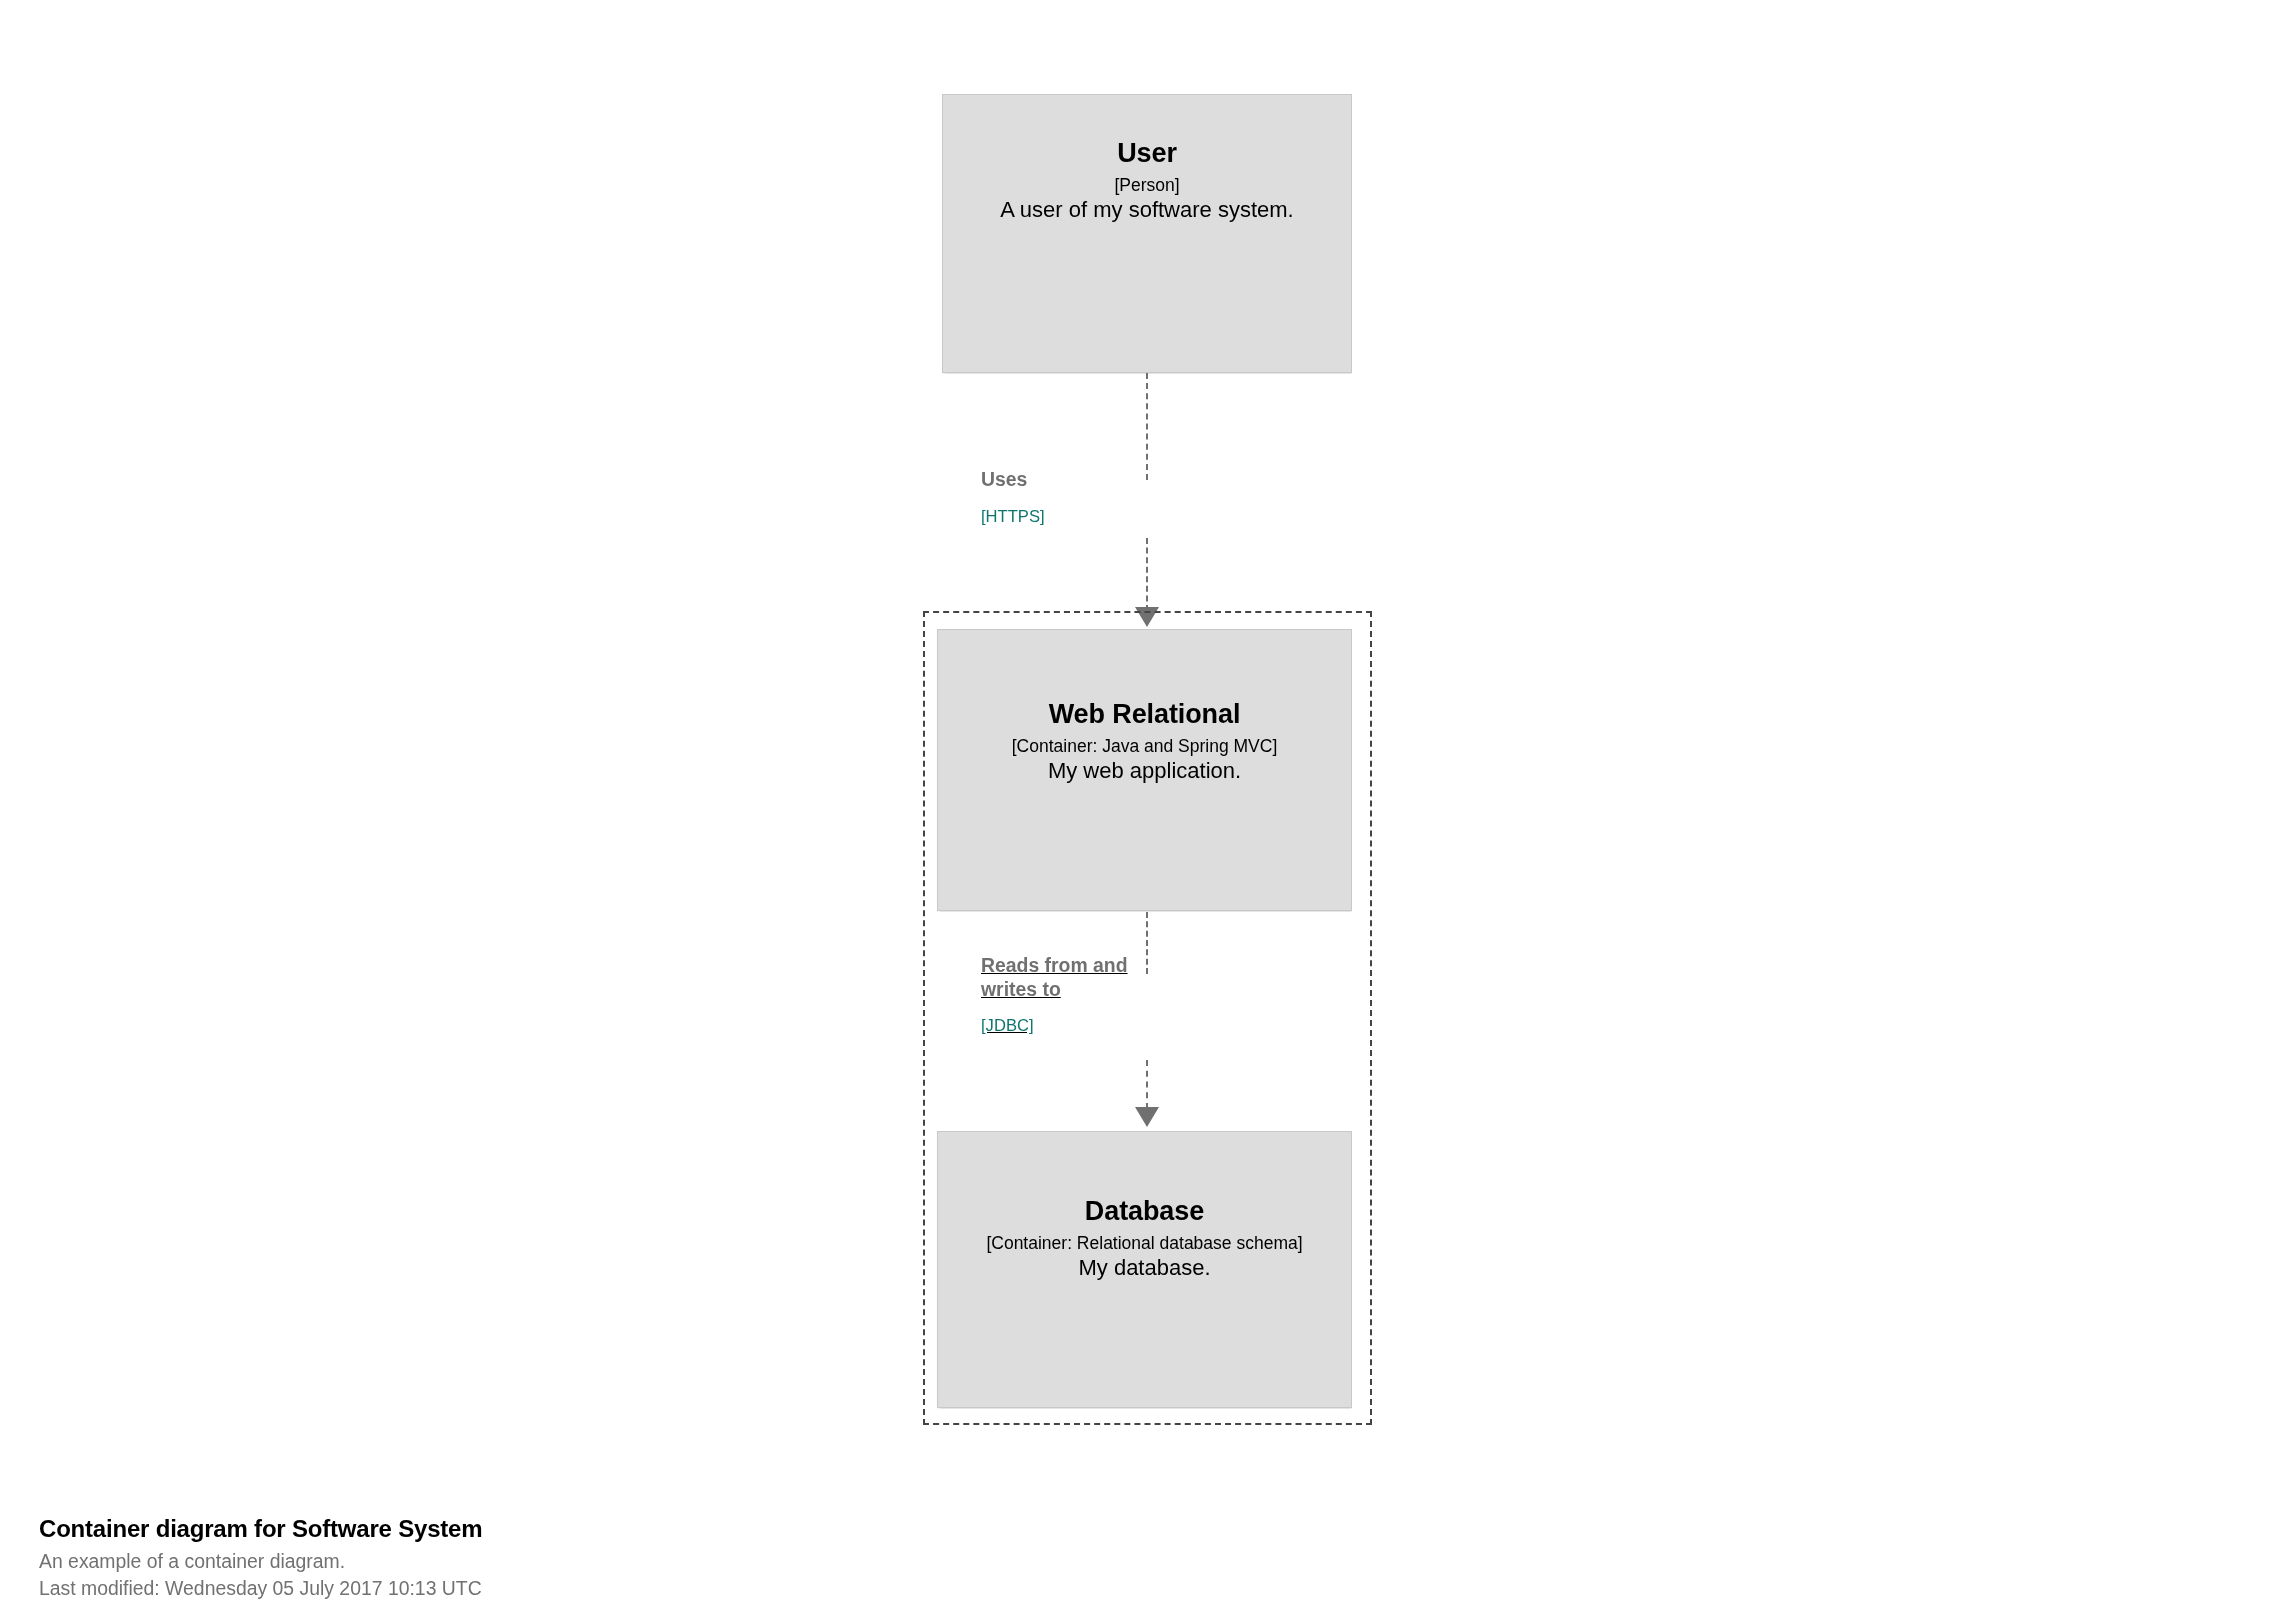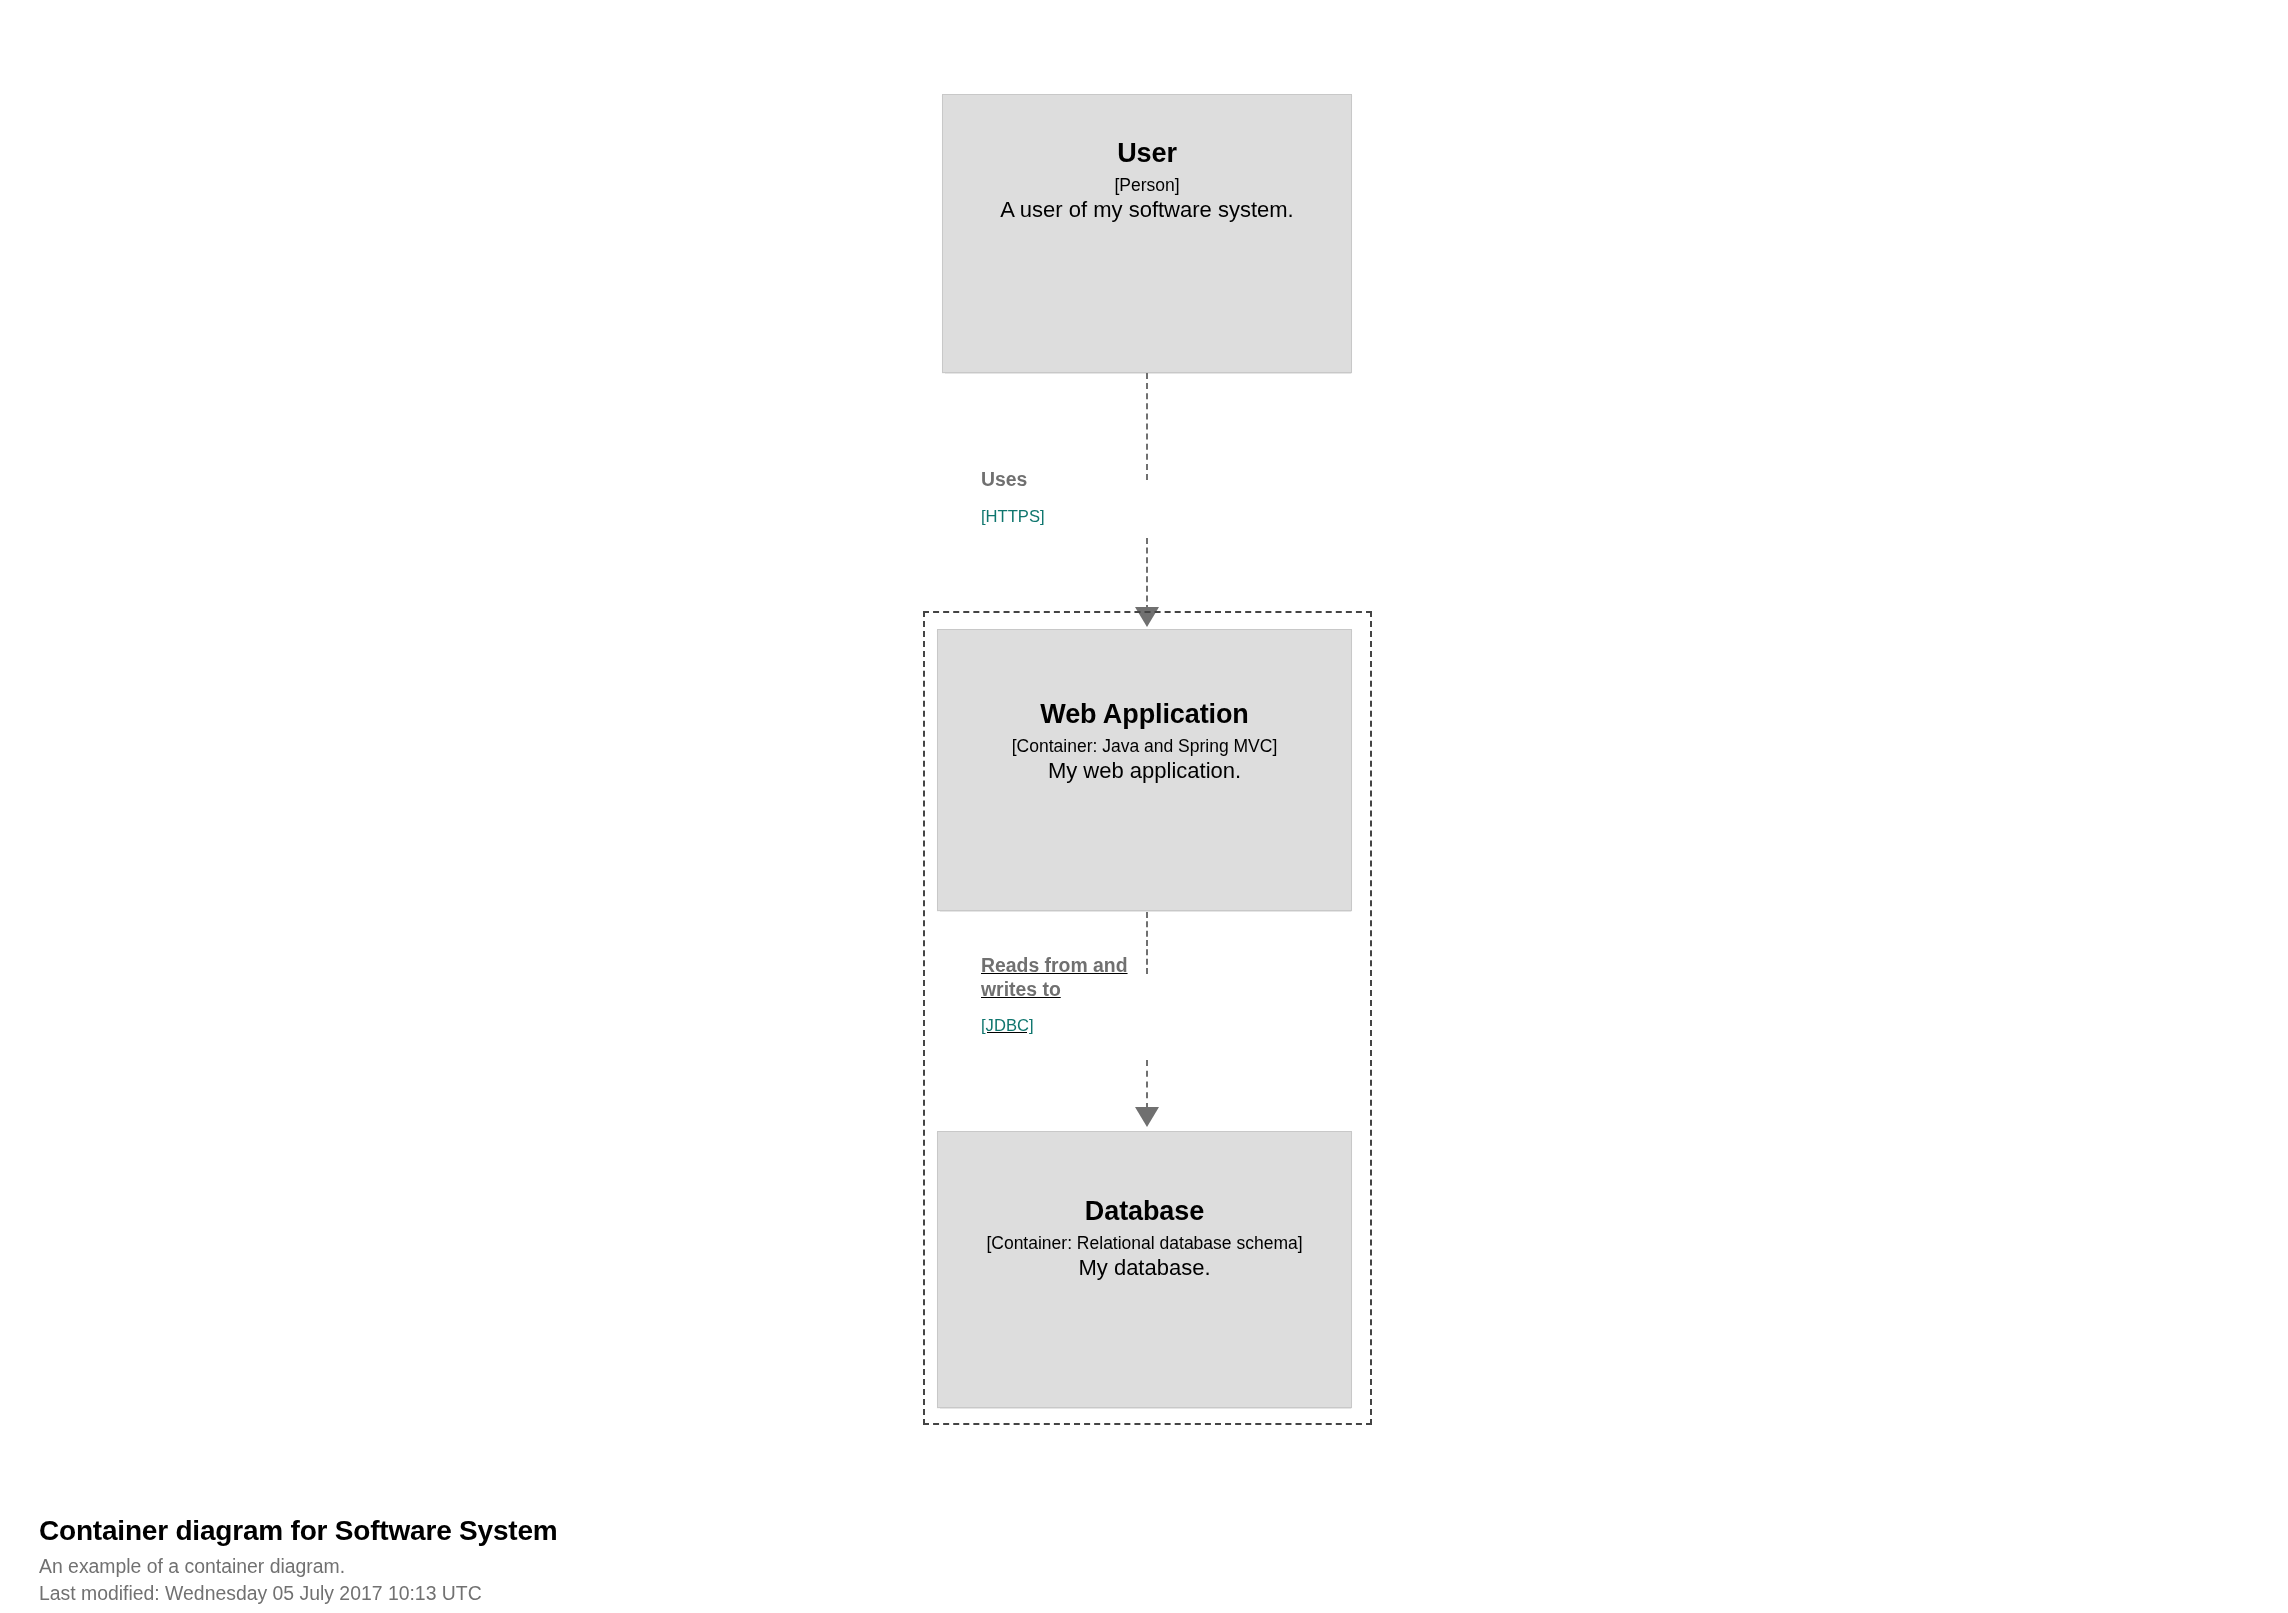--- a/index.html
+++ b/index.html
@@ -143,21 +143,21 @@
   #rel-jdbc-label      { left: 981px; top: 954px; width: 332px; text-decoration: underline; }
 
   
   #caption {
     position: absolute;
     left: 39px;
     top: 1514px;
     width: 1292px;
   }
   #caption .caption-title {
-    font-size: 28px;
+    font-size: 24px;
     font-weight: bold;
     color: #000000;
     line-height: 1.22;
     letter-spacing: -0.2px;
   }
   #caption .caption-sub {
     font-size: 19.4px;
     font-weight: normal;
     color: #717171;
     line-height: 1.42;
@@ -188,21 +188,21 @@
     <div class="rel-desc">Uses</div>
     <div class="rel-tech">[HTTPS]</div>
   </div>
   <div class="rel-line" id="rel-uses-line-bot"></div>
   <div class="rel-arrow" id="rel-uses-arrow"></div>
 
   <div id="boundary-software-system"></div>
 
   <div class="node" id="node-webapp">
     <div class="node-inner">
-      <div class="node-name">Web Application</div>
+      <div class="node-name">Web Relational</div>
       <div class="node-tech">[Container: Java and Spring MVC]</div>
       <div class="node-desc">My web application.</div>
     </div>
   </div>
 
   <div class="rel-line" id="rel-jdbc-line-top"></div>
   <div class="rel-label" id="rel-jdbc-label">
     <div class="rel-desc">Reads from and</div>
     <div class="rel-desc">writes to</div>
     <div class="rel-tech">[JDBC]</div>

